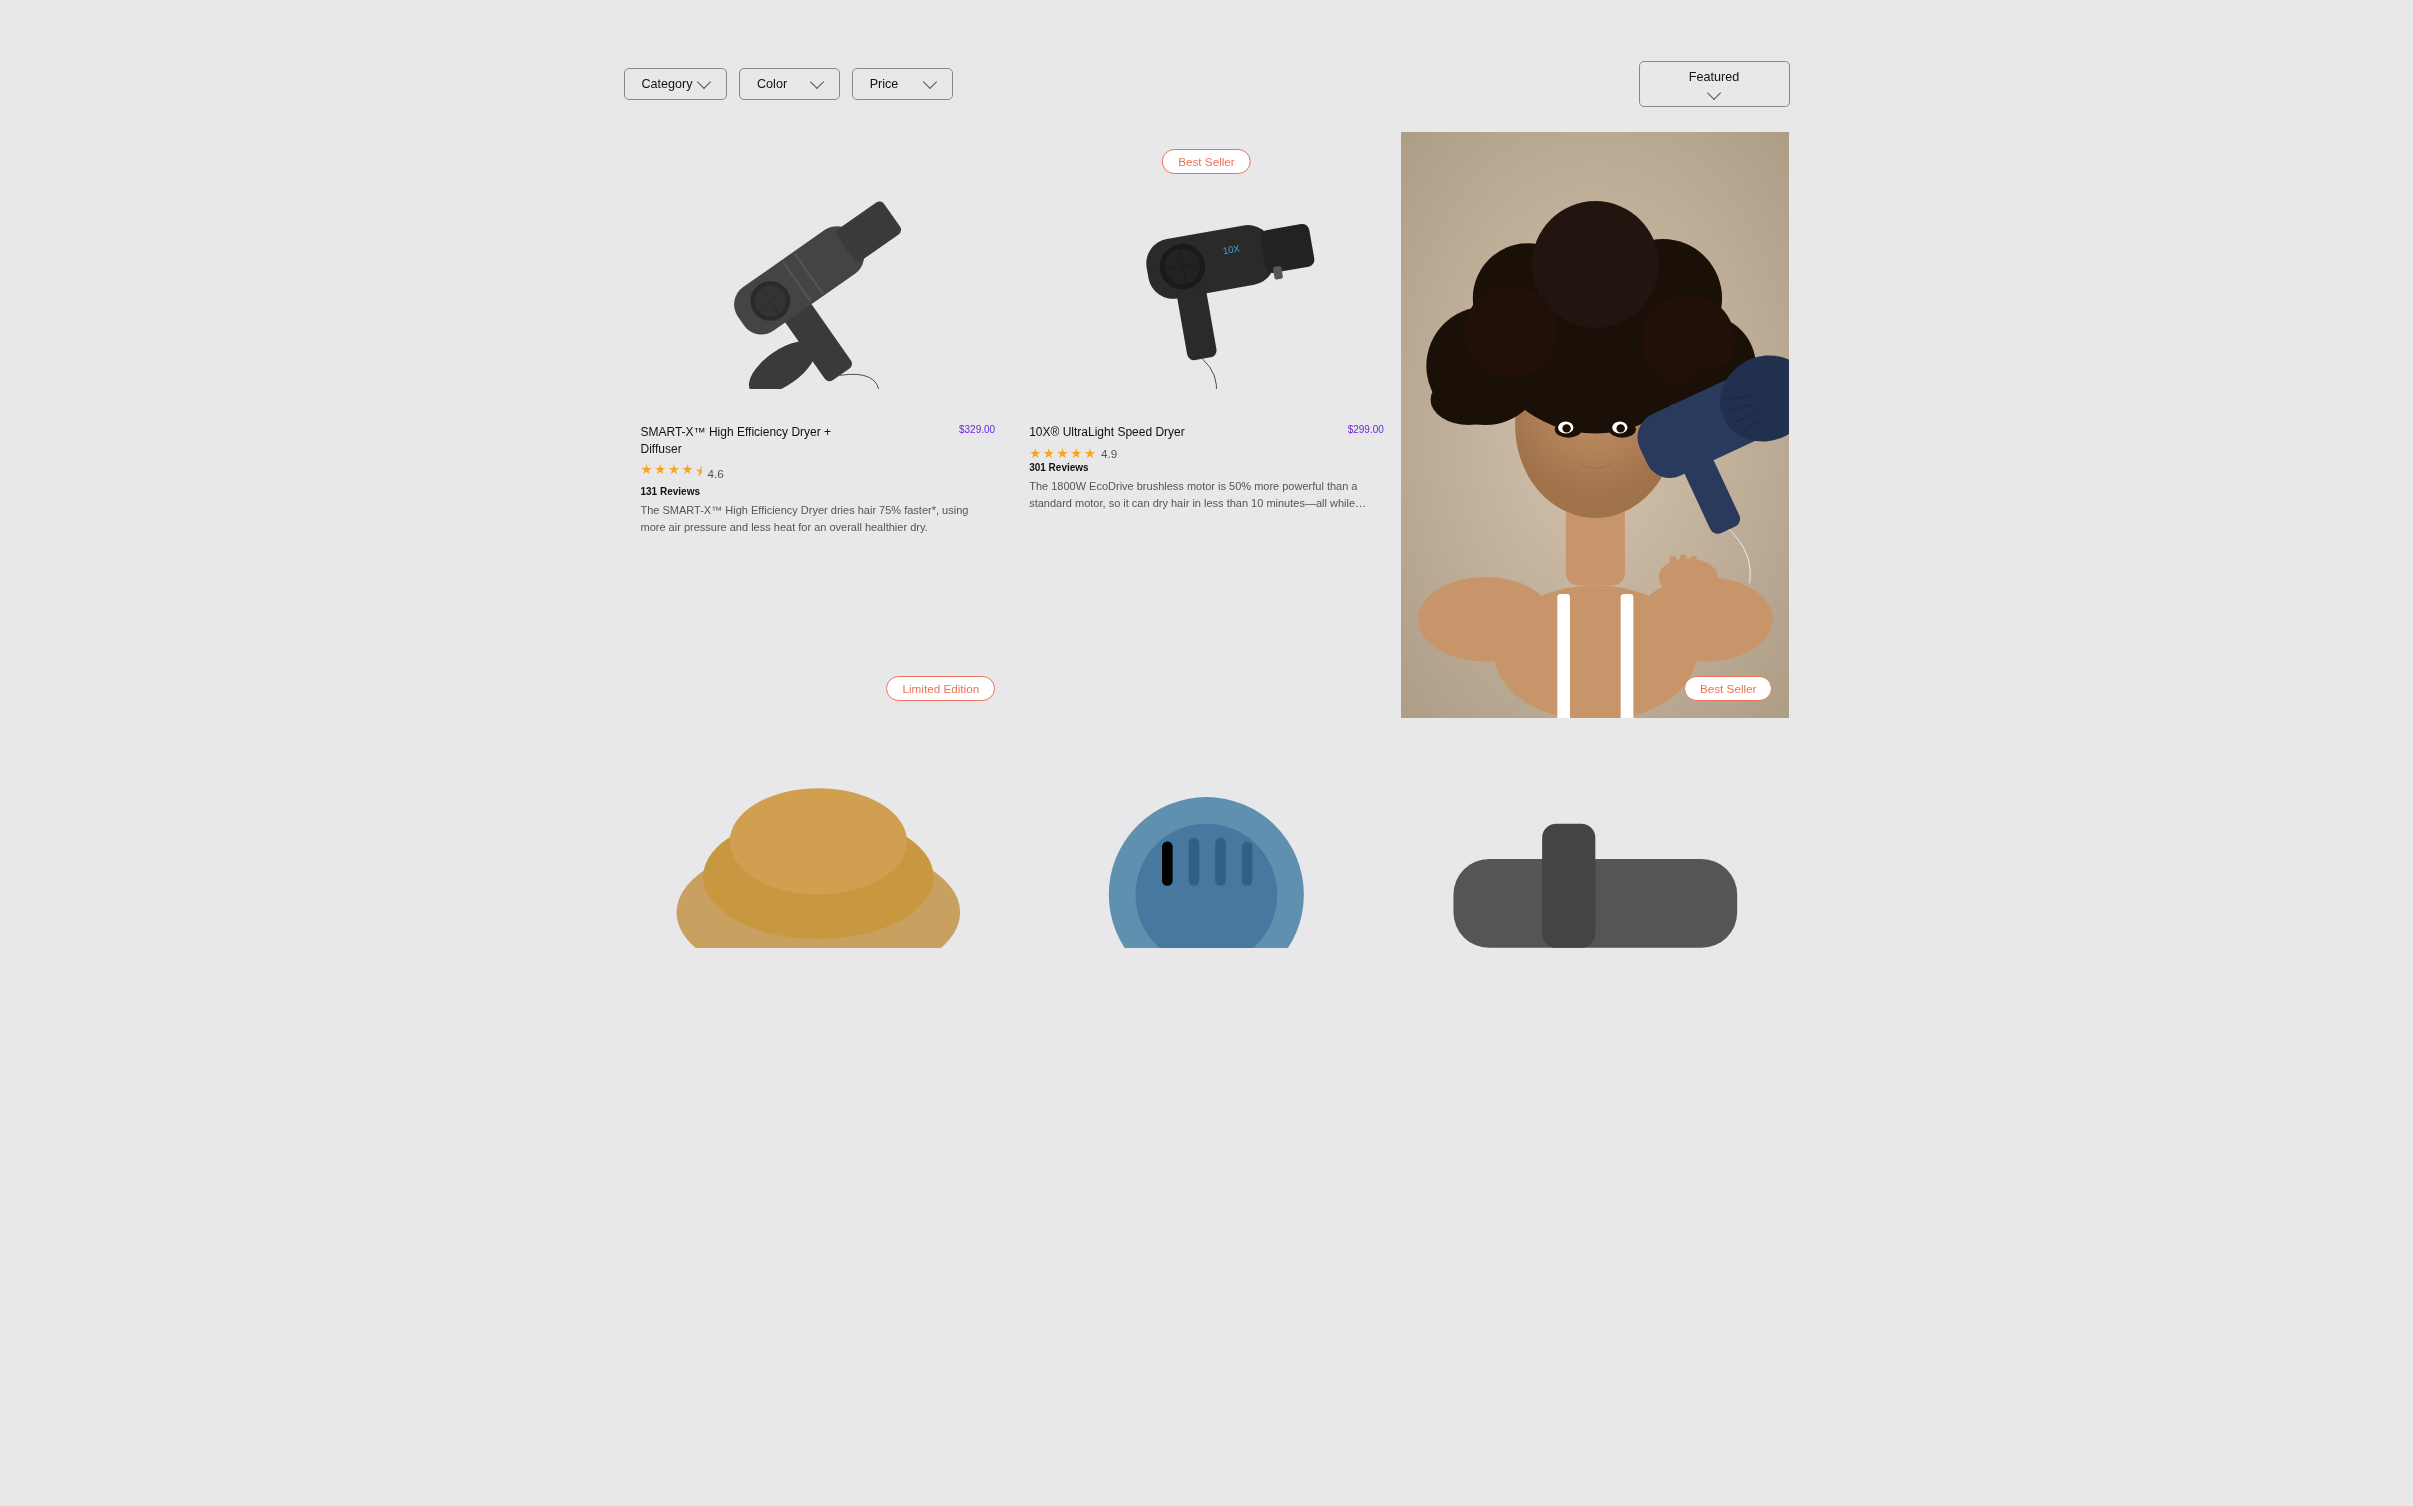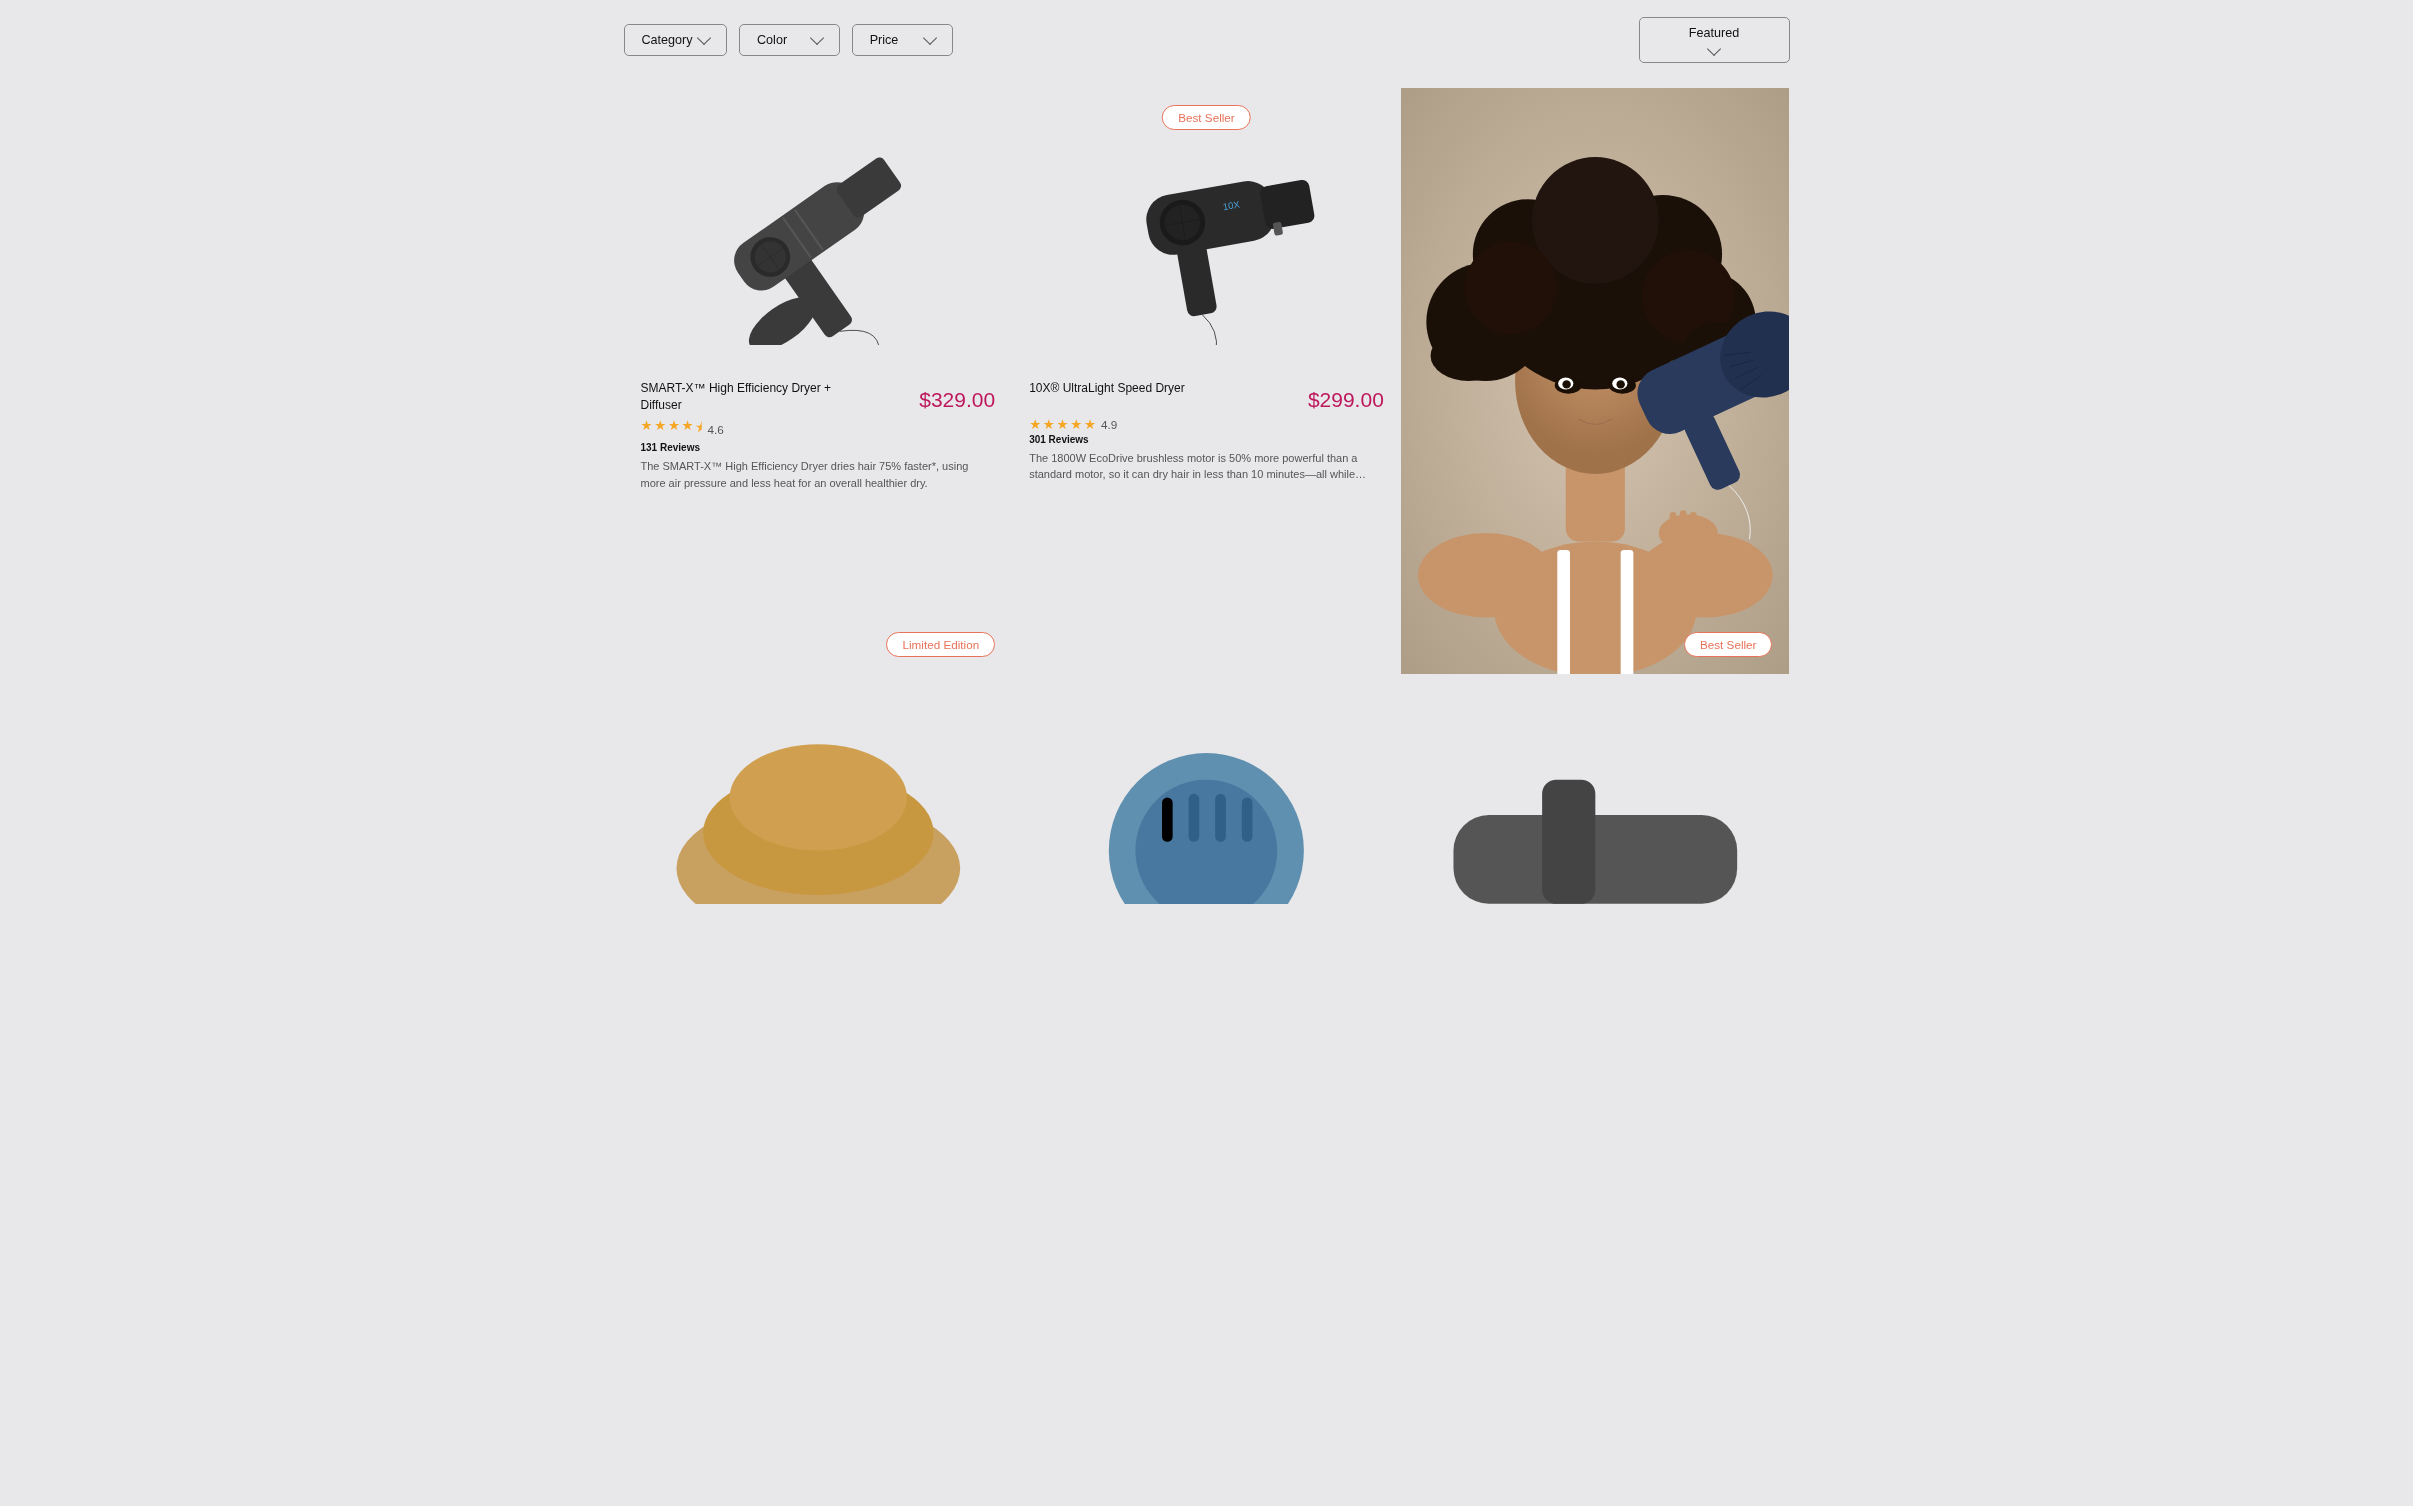--- a/index.html
+++ b/index.html
@@ -19,20 +19,21 @@
       margin: 0 auto;
       padding: 0 20px;
     }
 
     
     .filter-bar {
       display: flex;
       align-items: center;
       justify-content: space-between;
       padding: 17px 0;
+      margin-top: 44px;
     }
 
     .filter-left {
       display: flex;
       gap: 11.7px;
     }
 
     .filter-select {
       display: flex;
       align-items: center;
@@ -130,25 +131,24 @@
 
     .product-title {
       font-size: 12px;
       font-weight: 500;
       color: #111;
       line-height: 1.4;
       max-width: 65%;
     }
 
     .product-price {
-      font-size: 21px;
+      font-size: 10px;
       font-weight: 500;
-      color: #be185d;
+      color: #6d28d9;
       white-space: nowrap;
-      margin-top: 8px;
     }
 
     .rating-row {
       display: flex;
       align-items: center;
       gap: 5px;
       margin-bottom: 1.7px;
     }
 
     .stars {

